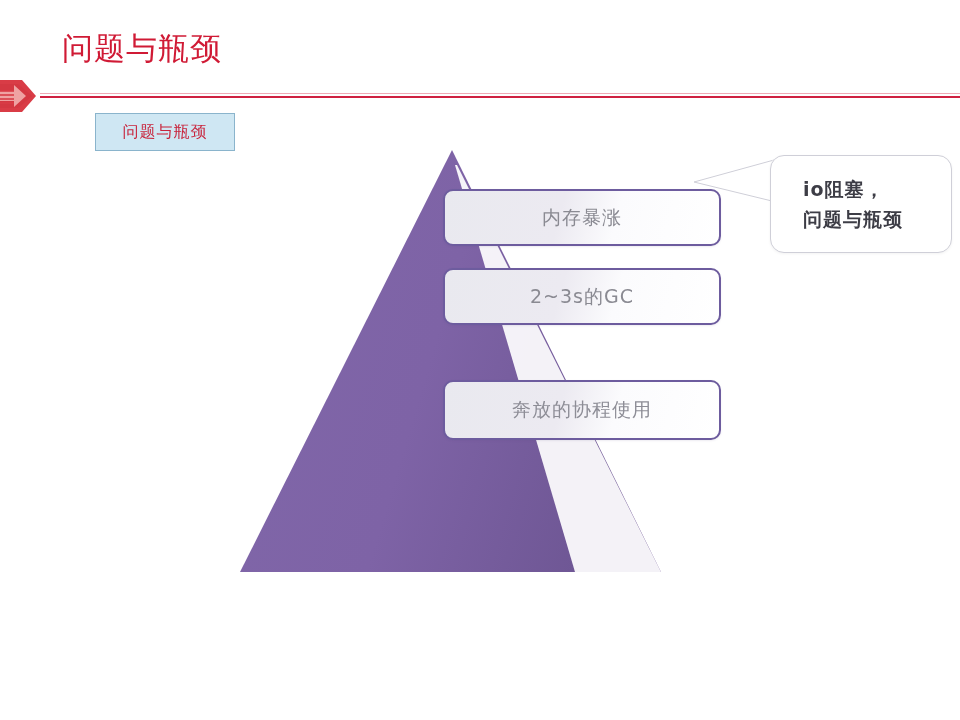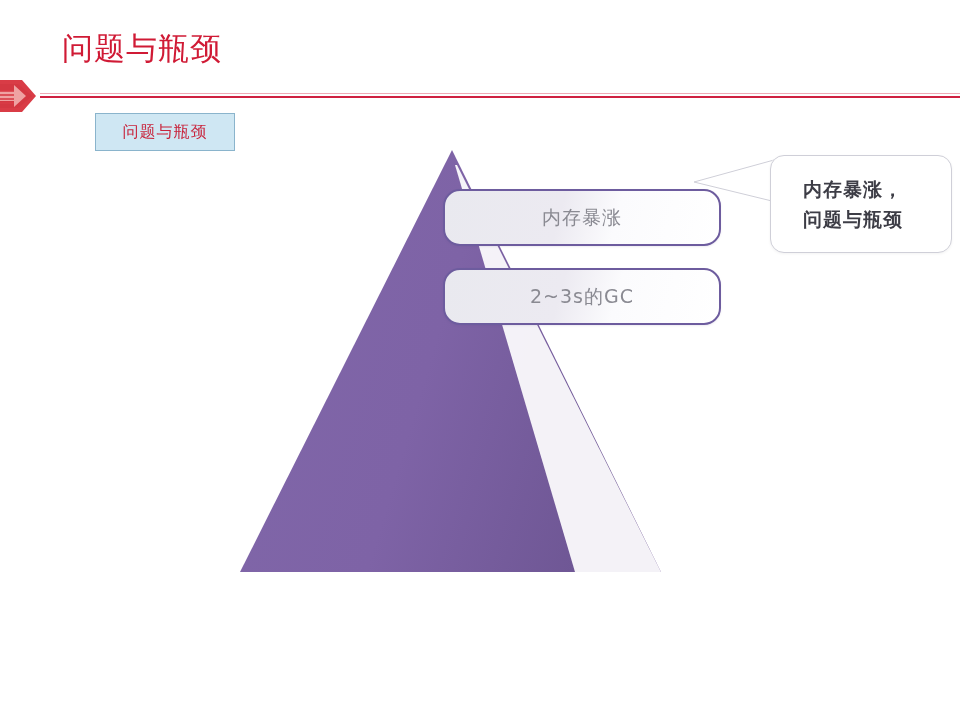--- a/index.html
+++ b/index.html
@@ -108,21 +108,21 @@
     white-space: nowrap;
   }
 
   
   .step-box {
     position: absolute;
     left: 443px;
     width: 278px;
     box-sizing: border-box;
     border: 2px solid #6d5c9e;
-    border-radius: 17px;
+    border-radius: 10px;
     background: linear-gradient(105deg,#e9e9ef 0%,#eceaf1 42%,#fbfbfd 62%,#ffffff 100%);
     display: flex;
     align-items: center;
     justify-content: center;
     box-shadow: 0 1px 2px rgba(90,70,130,0.10);
   }
   .step-box .step-text {
     font-size: 19px;
     letter-spacing: 1px;
     white-space: nowrap;
@@ -214,24 +214,27 @@
       <polygon points="220,20 340,427 426,427 222,20" fill="#ffffff" opacity="0.92"></polygon>
     </svg>
   </div>
 
   <div class="step-box" id="step-box-1">
     <span class="step-text">内存暴涨</span>
   </div>
   <div class="step-box" id="step-box-2">
     <span class="step-text">2~3s的GC</span>
   </div>
+  <div class="step-box" id="step-box-3">
+    <span class="step-text">奔放的协程使用</span>
+  </div>
 
   <svg id="callout-tail" viewBox="0 0 100 56">
     <polygon points="84,0 4,22 86,42" fill="#ffffff" stroke="#cfcfd8" stroke-width="1"></polygon>
     <line x1="84" y1="0" x2="86" y2="42" stroke="#ffffff" stroke-width="3"></line>
   </svg>
 
   <div id="callout-bubble">
-    <span class="callout-line">内存暴涨，</span>
+    <span class="callout-line">io阻塞，</span>
     <span class="callout-line">问题与瓶颈</span>
   </div>
 
 </div>
 
 </body></html>

